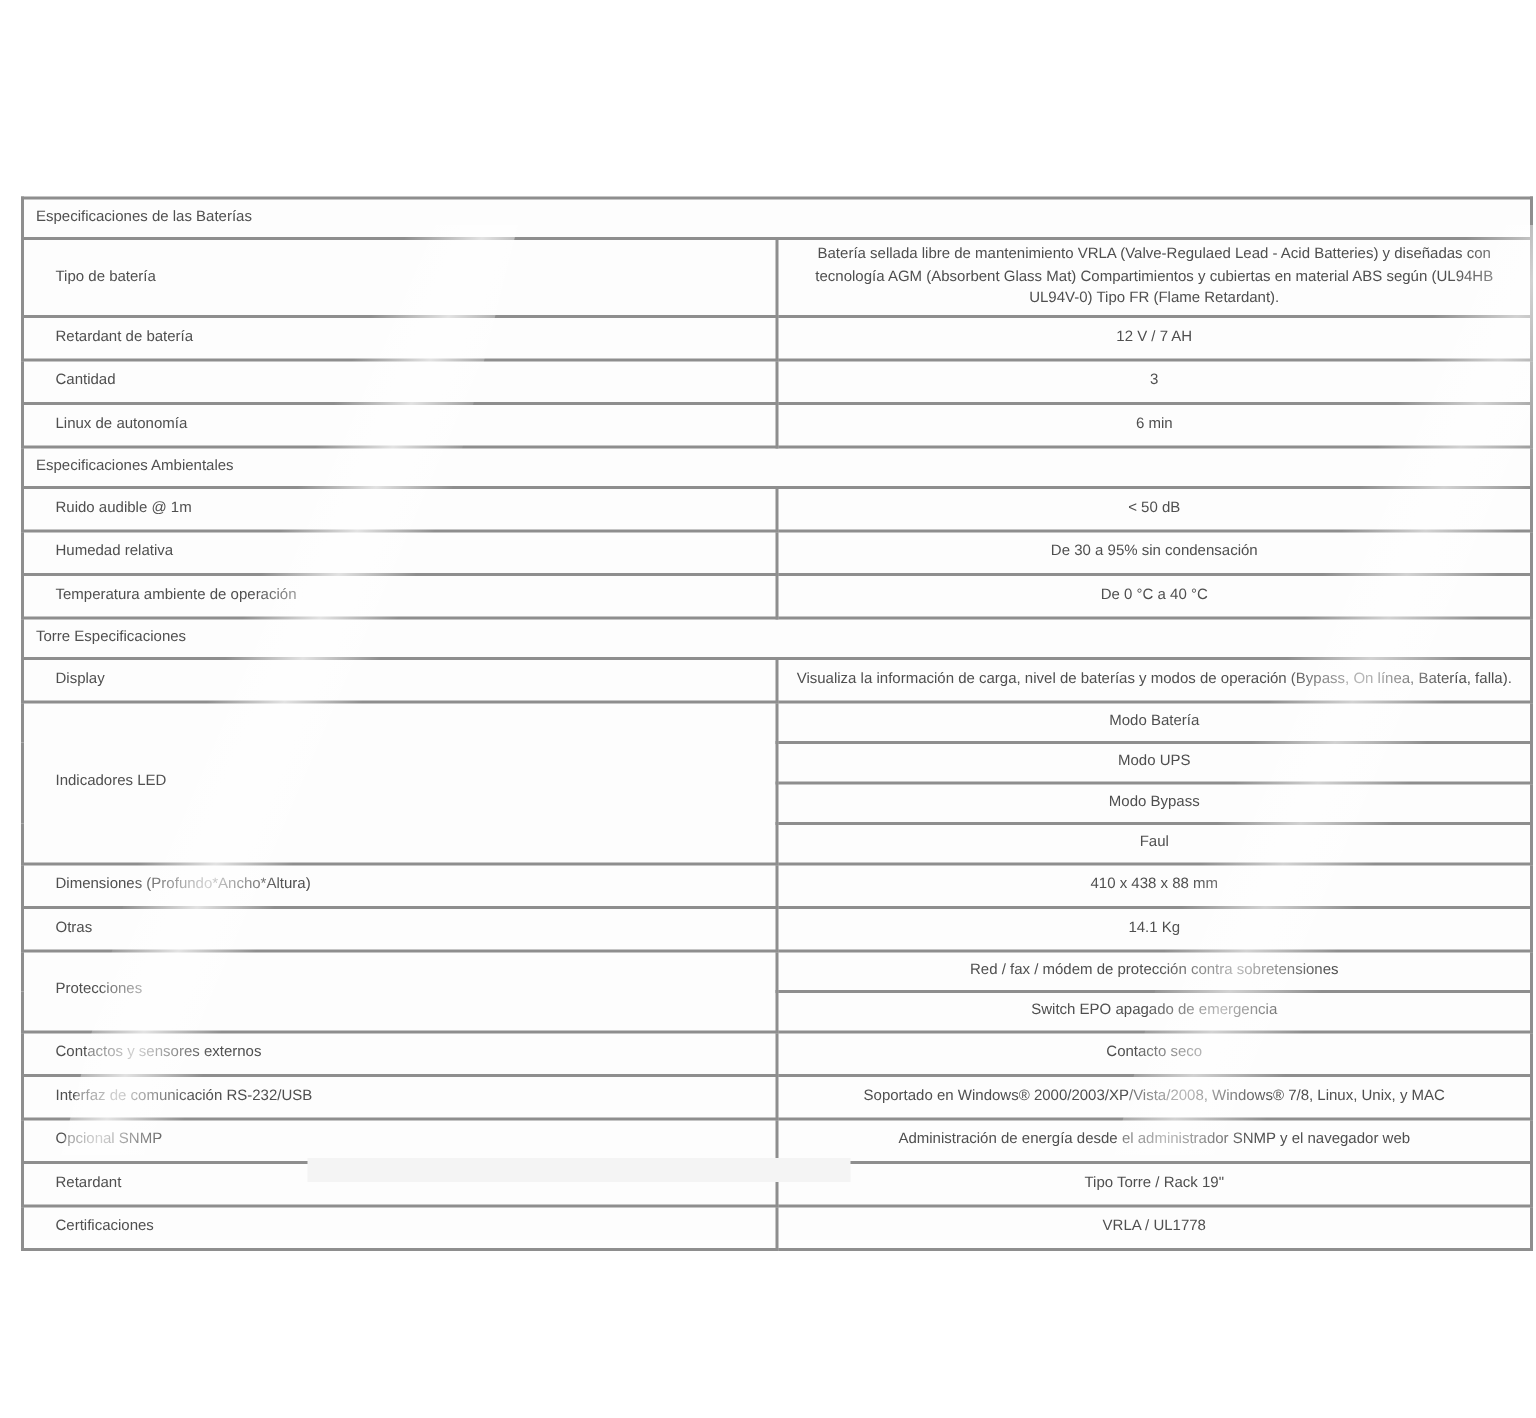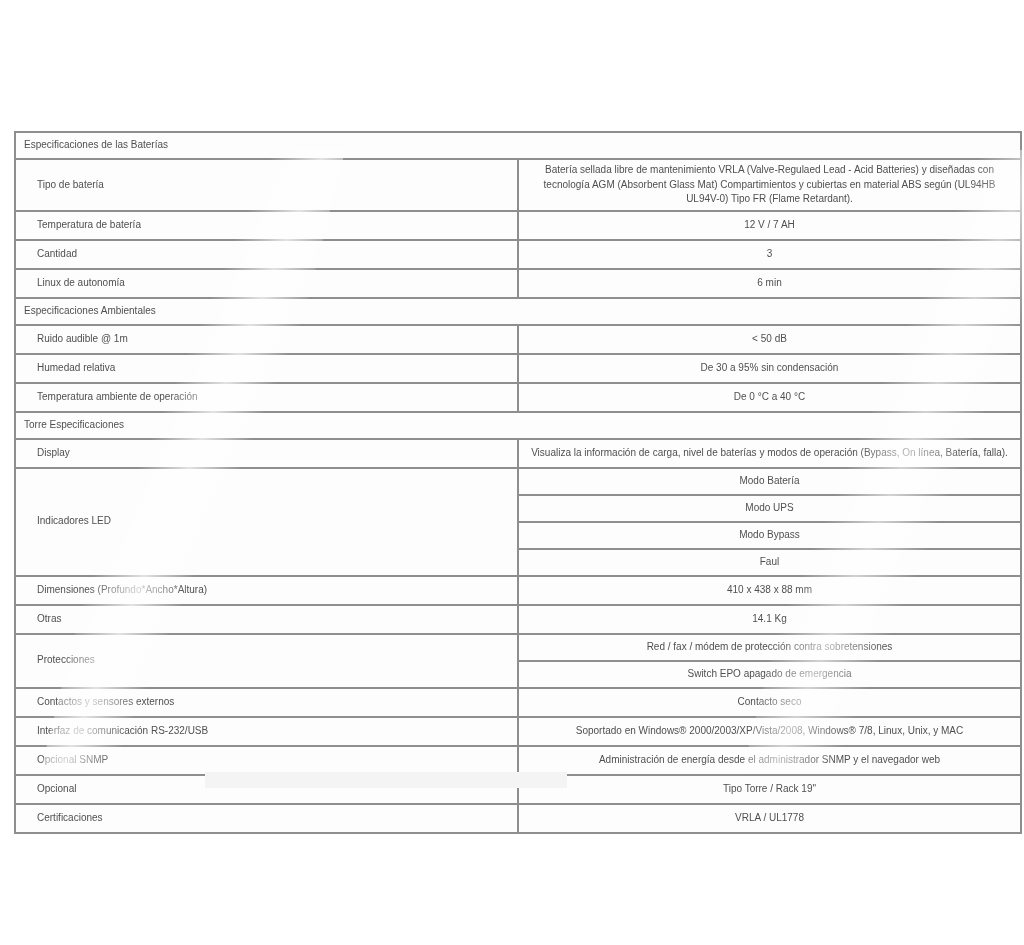--- a/index.html
+++ b/index.html
@@ -84,21 +84,21 @@
     <table class="specs">
       <tbody>
           <tr>
             <td colspan="2" class="section-cell">Especificaciones de las Baterías</td>
           </tr>
           <tr>
             <td class="label-cell" rowspan="1">Tipo de batería</td>
             <td class="value-cell">Batería sellada libre de mantenimiento VRLA (Valve-Regulaed Lead - Acid Batteries) y diseñadas con tecnología AGM (Absorbent Glass Mat) Compartimientos y cubiertas en material ABS según (UL94HB UL94V-0) Tipo FR (Flame Retardant).</td>
           </tr>
           <tr>
-            <td class="label-cell" rowspan="1">Temperatura de batería</td>
+            <td class="label-cell" rowspan="1">Retardant de batería</td>
             <td class="value-cell">12 V / 7 AH</td>
           </tr>
           <tr>
             <td class="label-cell" rowspan="1">Cantidad</td>
             <td class="value-cell">3</td>
           </tr>
           <tr>
             <td class="label-cell" rowspan="1">Linux de autonomía</td>
             <td class="value-cell">6 min</td>
           </tr>
@@ -158,21 +158,21 @@
           </tr>
           <tr>
             <td class="label-cell" rowspan="1">Interfaz de comunicación  RS-232/USB</td>
             <td class="value-cell">Soportado en Windows® 2000/2003/XP/Vista/2008, Windows® 7/8, Linux, Unix, y MAC</td>
           </tr>
           <tr>
             <td class="label-cell" rowspan="1">Opcional SNMP</td>
             <td class="value-cell">Administración de energía desde el administrador SNMP y el navegador web</td>
           </tr>
           <tr>
-            <td class="label-cell" rowspan="1">Opcional</td>
+            <td class="label-cell" rowspan="1">Retardant</td>
             <td class="value-cell">Tipo Torre / Rack 19"</td>
           </tr>
           <tr>
             <td class="label-cell" rowspan="1">Certificaciones</td>
             <td class="value-cell">VRLA / UL1778</td>
           </tr>
         </tbody>
     </table>
   </div>
   <div class="watermark wm-1"></div>

